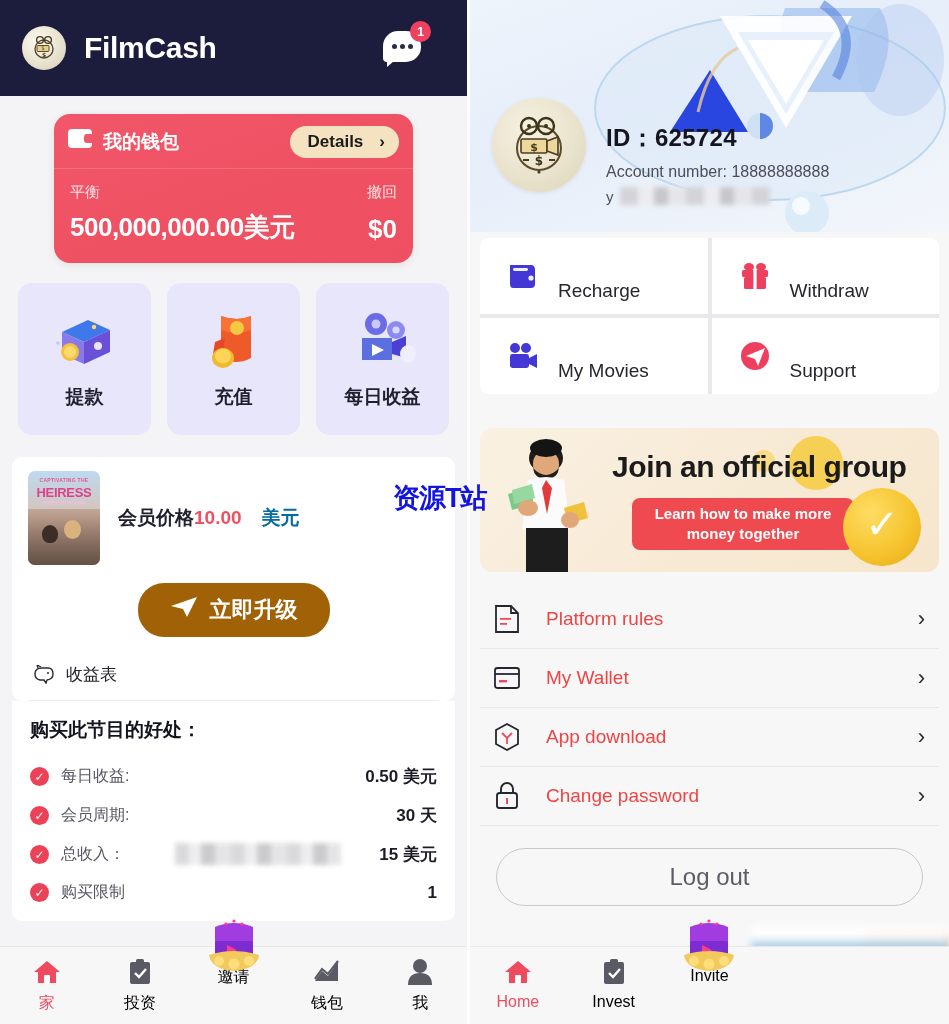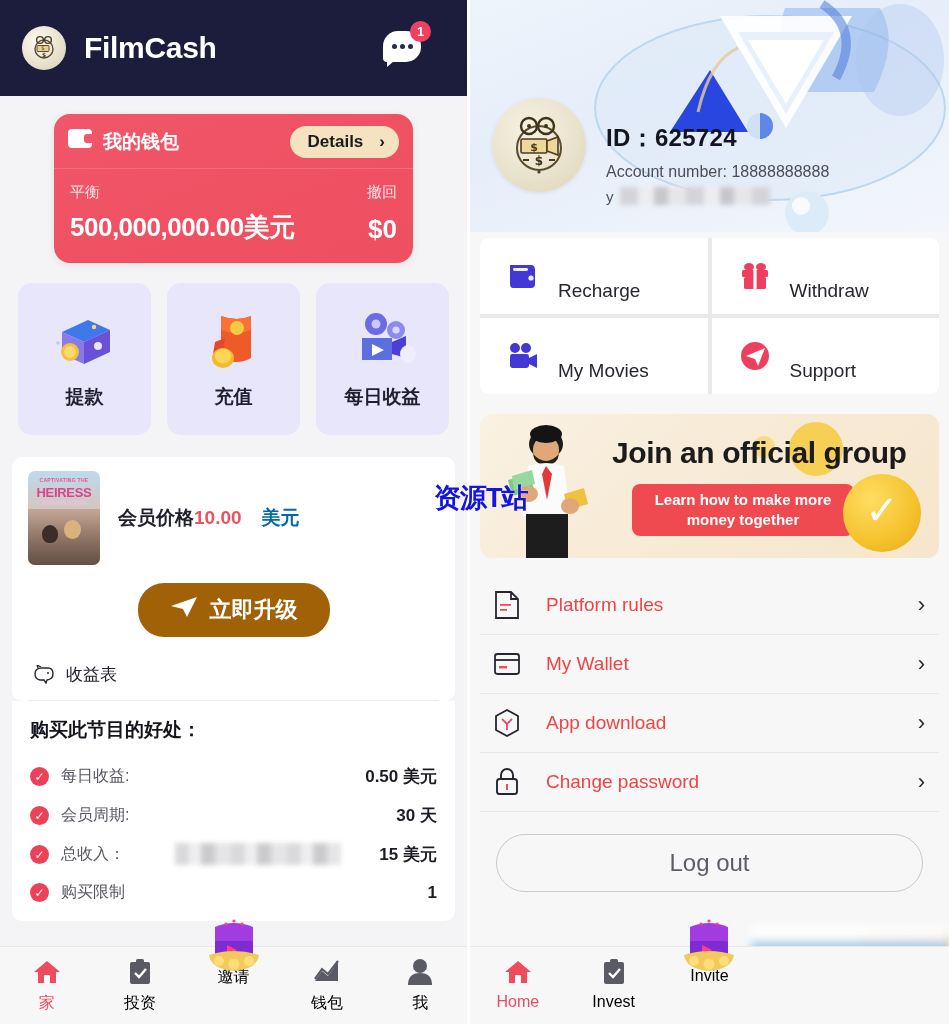--- a/index.html
+++ b/index.html
@@ -199,21 +199,21 @@
     background: #e9e9ec; border-radius: 8px; overflow: hidden;
   }
   .quick-cell {
     background: #ffffff; height: 76px;
     display: flex; align-items: center; gap: 18px; padding-left: 26px; cursor: pointer;
   }
   .quick-label { font-size: 19px; color: #26262f; margin-top: 29px; }
   .qi { width: 34px; height: 34px; flex: 0 0 auto; display:flex; align-items:center; justify-content:center; }
 
   .promo-banner {
-    margin: 20px 10px 0 10px; height: 144px; border-radius: 12px; overflow: hidden;
+    margin: 34px 10px 0 10px; height: 144px; border-radius: 12px; overflow: hidden;
     position: relative;
     background: linear-gradient(135deg,#faf1e2 0%,#f7ead5 55%,#f6e6cc 100%);
     cursor: pointer;
   }
   .promo-title {
     position: absolute; left: 132px; top: 22px;
     font-size: 30px; font-weight: bold; color: #1b1b1b; letter-spacing: -.4px;
   }
   .promo-cta {
     position: absolute; left: 152px; top: 70px; width: 222px; height: 52px;
@@ -258,21 +258,21 @@
     filter: blur(4px);
   }
   .rp-blur-hand {
     position: absolute; right: 2px; bottom: 46px; width: 86px; height: 46px;
     background: linear-gradient(135deg,#f6c9a4 0%,#f0b487 100%); border-radius: 12px 4px 18px 8px;
     filter: blur(3px);
   }
 
   
   .watermark {
-    position: absolute; left: 434px; top: 480px; z-index: 40;
+    position: absolute; left: 393px; top: 480px; z-index: 40;
     font-size: 27px; font-weight: bold; color: #1414e0;
     letter-spacing: -1px; pointer-events: none;
     text-shadow: 0 0 2px rgba(255,255,255,.6);
   }
 </style>
 </head>
 <body>
 
 <div class="screen">
 

